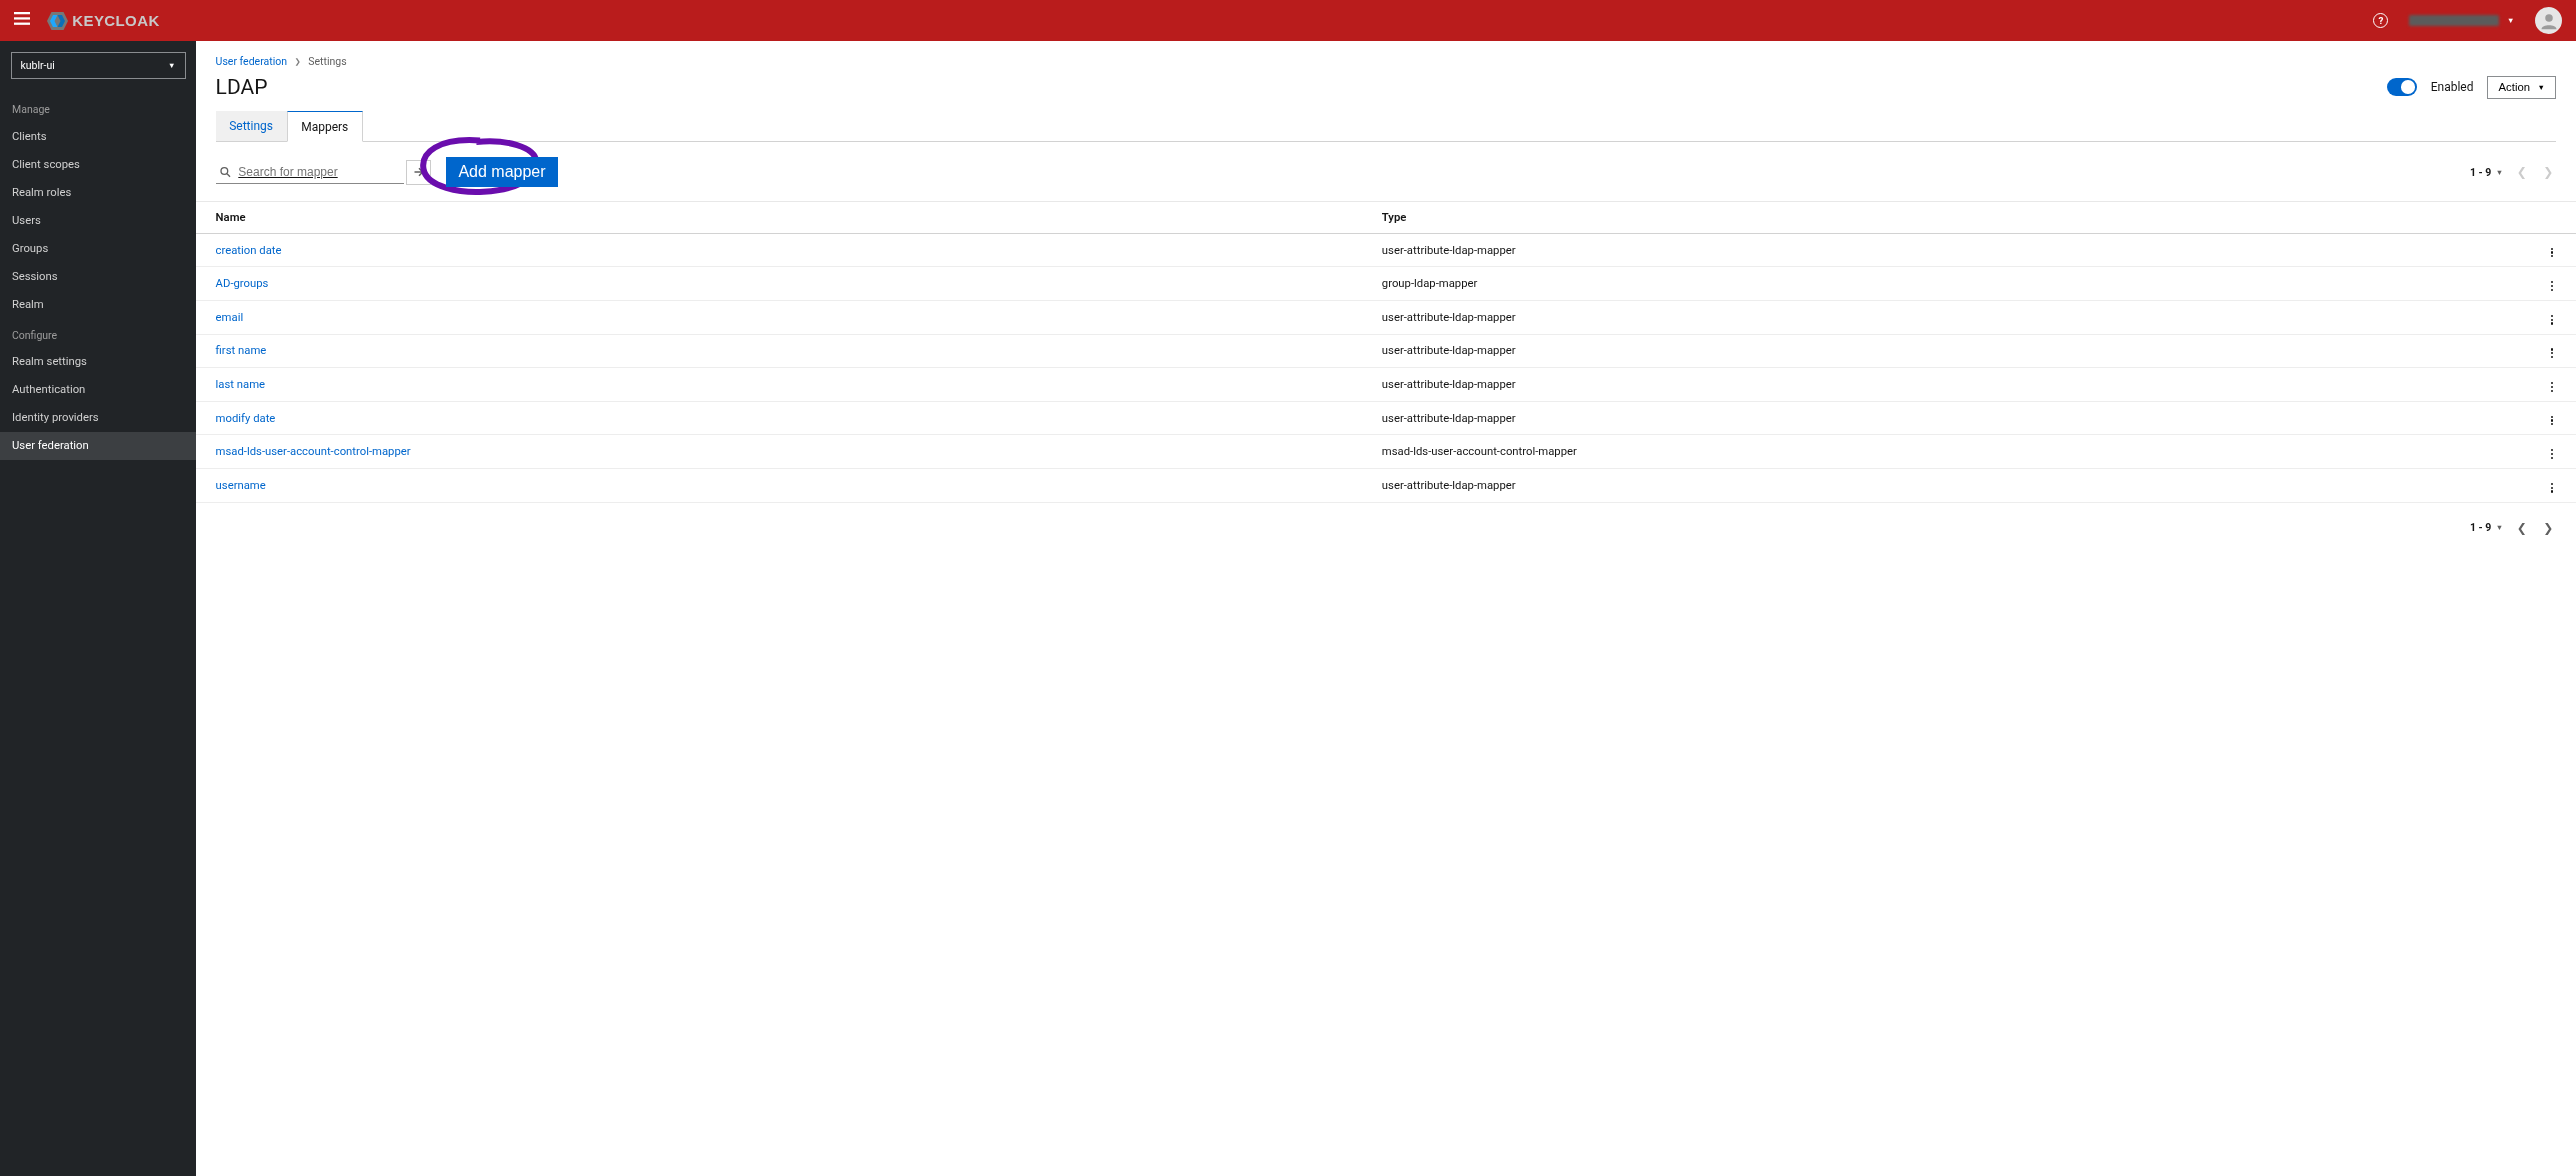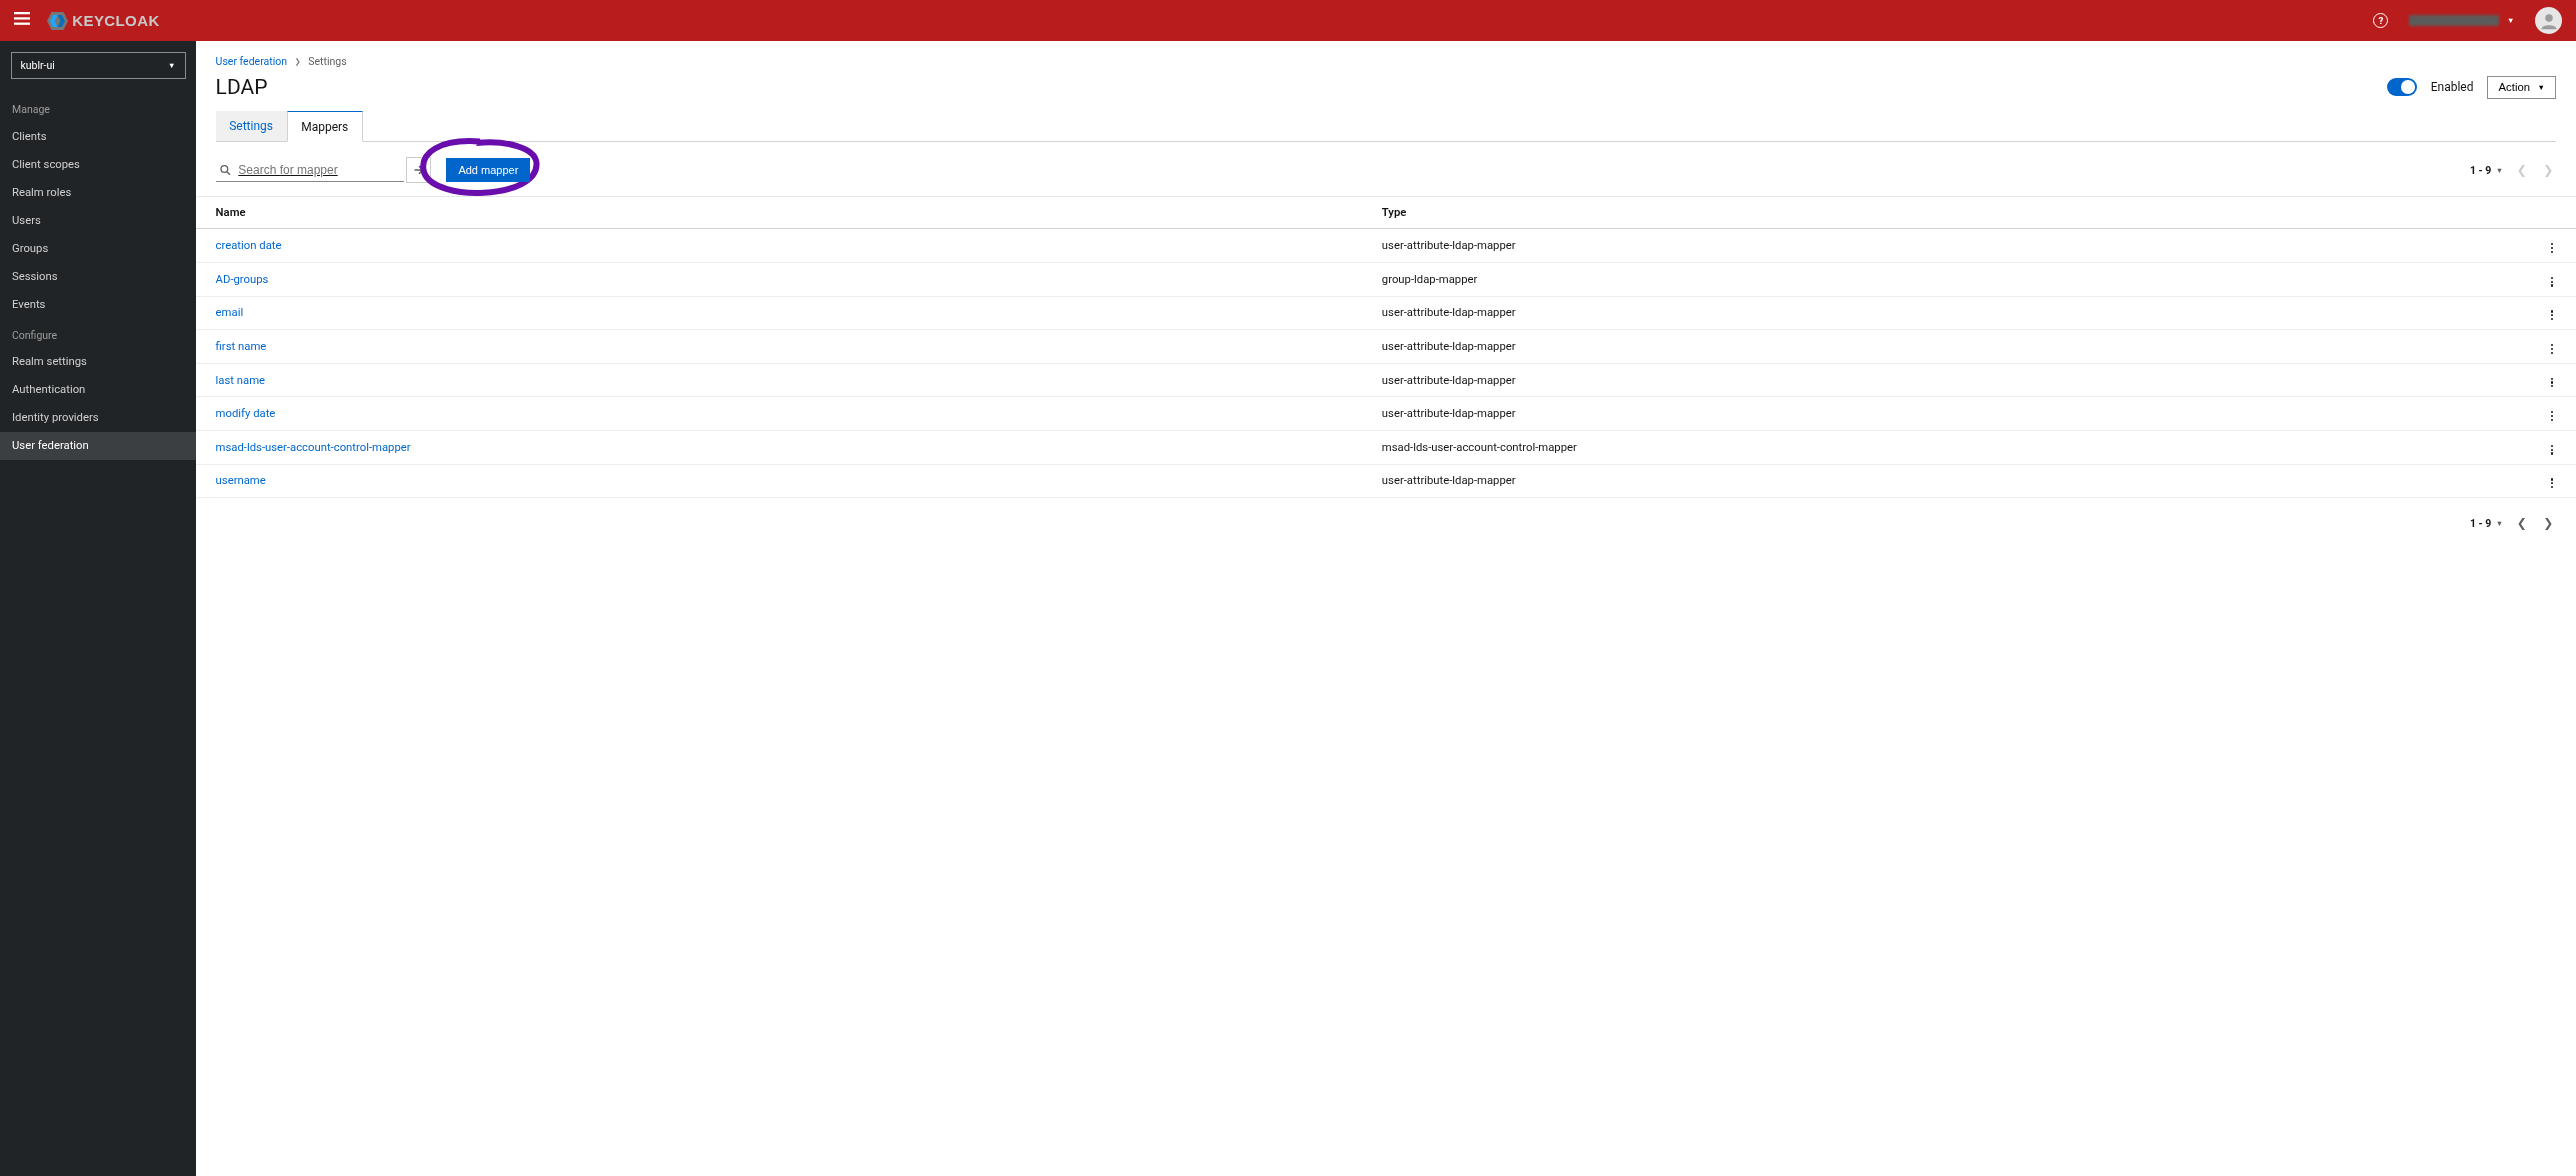--- a/index.html
+++ b/index.html
@@ -52,21 +52,21 @@
 
     
     .toolbar-row { display:flex; align-items:center; justify-content:space-between; padding: 15px 19.6px 13.6px 6px; border-bottom:0.8px solid #e8e8e8; }
     .toolbar-left { display:flex; align-items:center; gap:3px;text-decoration:underline; }
     .search-wrap { position:relative; display:flex; align-items:center; border-bottom:0.8px solid #888; width:188px; margin-left:13.6px; }
     .search-wrap svg { margin:0 4.5px; fill:#606060; }
     .search-input { border:none; outline:none; font-size:12px; padding:4.5px 3px; width:100%; }
     .search-go { border:0.8px solid #ccc; background:#fff; width:25.6px; height:25.6px; display:flex; align-items:center; justify-content:center; cursor:pointer; margin-left:-0.8px; color:#606060;}
     
     .annot-wrap { position:relative; display:inline-block; margin-left:12px; }
-    .add-mapper-btn { background:#0066cc; color:#fff; border:none; padding:6px 12px; font-size:11px; cursor:pointer; position:relative; z-index:2; }
+    .add-mapper-btn { background:#0066cc; color:#fff; border:none; padding:6px 12px; font-size:16px; cursor:pointer; position:relative; z-index:2; }
     .annotation-circle { position:absolute; top:-21px; left:-30px; width:128px; height:60px; z-index:1; pointer-events:none; }
     .annotation-circle svg path { stroke:#6a0dad; stroke-width:8; fill:none; }
 
     .paginator { display:flex; align-items:center; gap:10.5px; color:#151515; }
     .pag-count { cursor:pointer; display:flex; align-items:center; gap:4.5px; }
     .pag-arrow { color:#ccc; font-size:12px; padding:0 3px; cursor:default; }
 
     
     table.data { width:100%; border-collapse: collapse; }
     table.data th { text-align:left; padding: 9px 19.6px; font-weight:600; font-size:11.3px; border-bottom:0.8px solid #d2d2d2; }
@@ -128,21 +128,21 @@
       </div>
     </div>
     <div id="sidebar-sections">
         <div class="section-header">Manage</div>
         <a class="nav-item">Clients</a>
         <a class="nav-item">Client scopes</a>
         <a class="nav-item">Realm roles</a>
         <a class="nav-item">Users</a>
         <a class="nav-item">Groups</a>
         <a class="nav-item">Sessions</a>
-        <a class="nav-item">Events</a>
+        <a class="nav-item">Realm</a>
         <div class="section-header">Configure</div>
         <a class="nav-item">Realm settings</a>
         <a class="nav-item">Authentication</a>
         <a class="nav-item">Identity providers</a>
         <a class="nav-item active">User federation</a>
       </div>
   </nav>
 
   <main class="content">
     <div class="breadcrumb">

